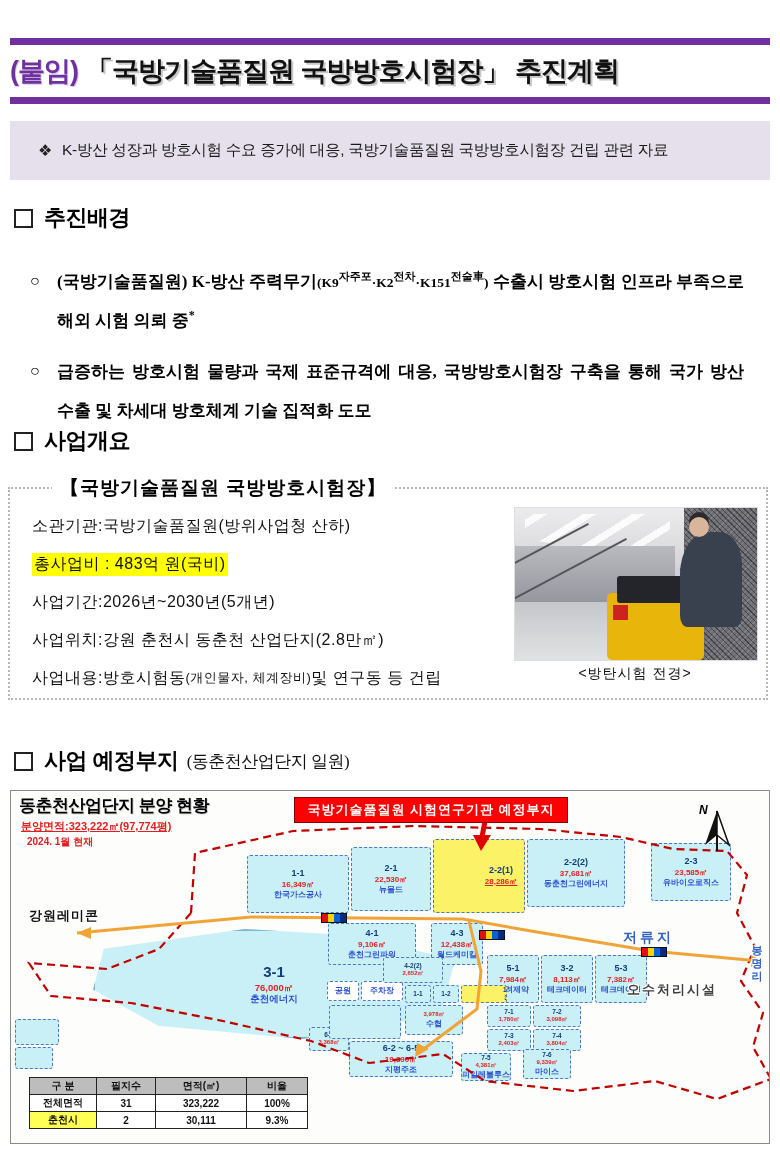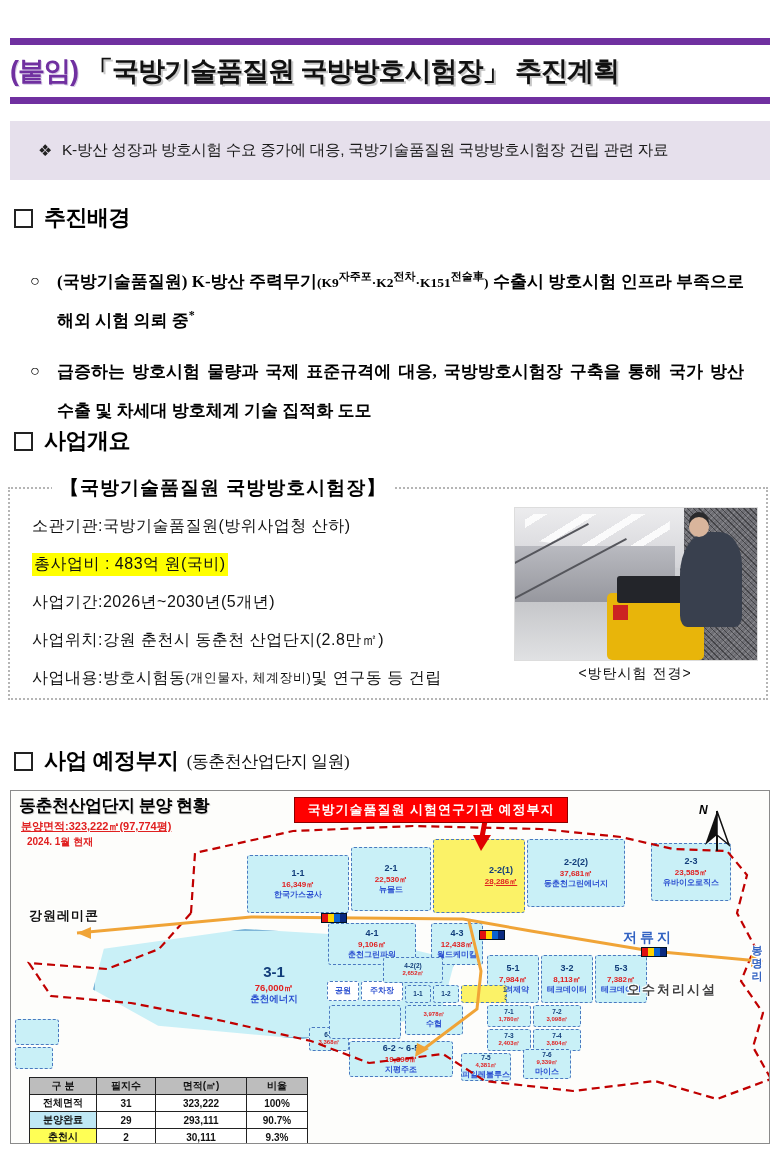--- a/index.html
+++ b/index.html
@@ -403,26 +403,20 @@
         <td class="c-area">면적(㎡)</td>
         <td class="c-ratio">비율</td>
       </tr>
       <tr>
         <td>전체면적</td>
         <td>31</td>
         <td>323,222</td>
         <td>100%</td>
       </tr>
       <tr>
-        <td class="lab-cyan">분양완료</td>
-        <td>29</td>
-        <td>293,111</td>
-        <td>90.7%</td>
-      </tr>
-      <tr>
         <td class="lab-yel">춘천시</td>
         <td>2</td>
         <td>30,111</td>
         <td>9.3%</td>
       </tr>
     </tbody>
       </table>
   </div>
 </div>
 

